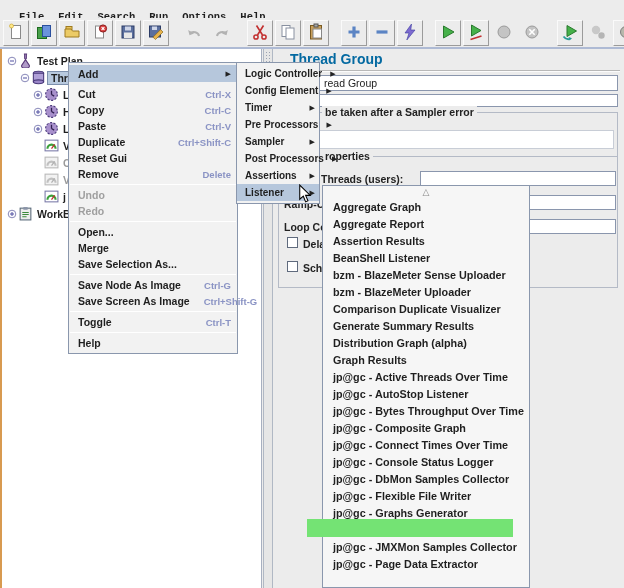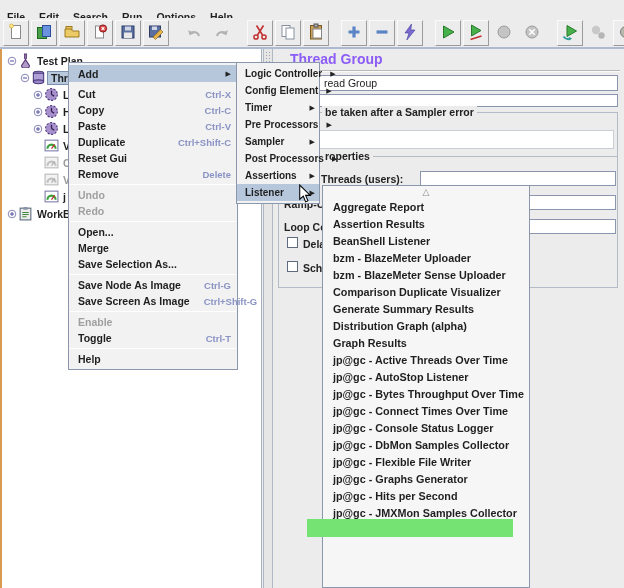--- a/index.html
+++ b/index.html
@@ -4,21 +4,21 @@
 <style>
   html,body{margin:0;padding:0;background:#d8d8d8;}
   *{box-sizing:border-box;}
   .screen{
     position:relative;width:624px;height:588px;overflow:hidden;
     background:#ececec;font-family:"Liberation Sans","DejaVu Sans",sans-serif;
     font-size:10.5px;font-weight:bold;color:#1f1f1f;
   }
   
   .menubar{position:absolute;left:0;top:0;width:624px;height:34px;background:#ececec;
-    border-bottom:1px solid #c2c2c2;display:flex;align-items:center;padding-left:0;}
+    border-bottom:1px solid #c2c2c2;display:flex;align-items:center;padding-left:12px;font-family:Liberation Mono, monospace;}
   .mb-item{padding:2px 7px;cursor:default;}
   .mb-item u{text-decoration:underline;}
   
   .toolbar{position:absolute;left:0;top:18px;width:624px;height:31px;background:#ececec;
     border-bottom:2px solid #aebad4;display:flex;align-items:center;padding-left:3px;}
   .tb-group{display:flex;margin-right:10px;}
   .tb-group:last-child{position:absolute;left:613px;top:2px;margin:0;}
   .tb-btn{width:26px;height:26px;margin-right:2px;display:flex;align-items:center;justify-content:center;
     background:#ececec;border:1px solid;border-color:#fafafa #9b9b9b #9b9b9b #fafafa;}
   .tb-btn.disabled{border-color:transparent;background:transparent;}
@@ -33,21 +33,21 @@
   .tree-row .handle{width:11px;display:flex;justify-content:center;}
   .tree-row .ticon{width:17px;display:flex;justify-content:center;}
   
   .splitter{position:absolute;left:263px;top:49px;width:10px;height:539px;background:#e6e6e6;
     border-left:1px solid #b0b8c4;border-right:1px solid #b0b8c4;}
   .splitter .grip{height:18px;margin:2px 1px;background-image:radial-gradient(#9aa2b2 1px,transparent 1px);
     background-size:3px 3px;}
   
   .content{position:absolute;left:273px;top:49px;width:351px;height:539px;background:#ececec;}
   .abs{position:absolute;}
-  .page-title{font-size:14px;color:#8b5cf6;}
+  .page-title{font-size:14px;color:#0369a1;}
   .title-rule{height:2px;border-top:1px solid #b8b8b8;border-bottom:1px solid #fbfbfb;}
   .field{background:#ffffff;border:1px solid #8a96ad;}
   .groupbox{border:1px solid #b4bac6;}
   .gb-label{background:#ececec;padding:0 3px;color:#222;}
   .bg-label{color:#222;white-space:nowrap;}
   .checkbox{width:11px;height:11px;background:#fff;border:1px solid #5f6a7d;}
   
   .menu{position:absolute;background:#f2f2f2;border:1px solid #8a97ad;z-index:20;padding:2px 0;}
   .menu .row{height:16px;display:flex;align-items:center;padding:0 6px 0 9px;white-space:nowrap;}
   .menu .row .mlabel{flex:1;position:relative;z-index:30;}
@@ -452,23 +452,20 @@
       <div class="sep"></div>
       <div class="row">
         <span class="mlabel">Save Node As Image</span>
         <span class="shortcut">Ctrl-G</span>
       </div>
       <div class="row">
         <span class="mlabel">Save Screen As Image</span>
         <span class="shortcut">Ctrl+Shift-G</span>
       </div>
       <div class="sep"></div>
-      <div class="row dis">
-        <span class="mlabel">Enable</span>
-      </div>
       <div class="row">
         <span class="mlabel">Toggle</span>
         <span class="shortcut">Ctrl-T</span>
       </div>
       <div class="sep"></div>
       <div class="row">
         <span class="mlabel">Help</span>
       </div>
     </div>
   <div class="menu add-submenu">
@@ -501,54 +498,60 @@
         <span class="arrow">▶</span>
       </div>
       <div class="row sel">
         <span class="mlabel">Listener</span>
         <span class="arrow">▶</span>
       </div>
     </div>
   <div class="menu listener-menu">
       <div class="scrollrow">△</div>
       <div class="row">
+        <span class="mlabel">Aggregate Graph</span>
+      </div>
+      <div class="row">
         <span class="mlabel">Aggregate Report</span>
       </div>
       <div class="row">
         <span class="mlabel">Assertion Results</span>
       </div>
       <div class="row">
         <span class="mlabel">BeanShell Listener</span>
       </div>
       <div class="row">
+        <span class="mlabel">bzm - BlazeMeter Sense Uploader</span>
+      </div>
+      <div class="row">
         <span class="mlabel">bzm - BlazeMeter Uploader</span>
       </div>
       <div class="row">
-        <span class="mlabel">bzm - BlazeMeter Sense Uploader</span>
-      </div>
-      <div class="row">
         <span class="mlabel">Comparison Duplicate Visualizer</span>
       </div>
       <div class="row">
         <span class="mlabel">Generate Summary Results</span>
       </div>
       <div class="row">
         <span class="mlabel">Distribution Graph (alpha)</span>
       </div>
       <div class="row">
         <span class="mlabel">Graph Results</span>
       </div>
       <div class="row">
         <span class="mlabel">jp@gc - Active Threads Over Time</span>
       </div>
       <div class="row">
         <span class="mlabel">jp@gc - AutoStop Listener</span>
       </div>
       <div class="row">
         <span class="mlabel">jp@gc - Bytes Throughput Over Time</span>
+      </div>
+      <div class="row">
+        <span class="mlabel">jp@gc - Composite Graph</span>
       </div>
       <div class="row">
         <span class="mlabel">jp@gc - Connect Times Over Time</span>
       </div>
       <div class="row">
         <span class="mlabel">jp@gc - Console Status Logger</span>
       </div>
       <div class="row">
         <span class="mlabel">jp@gc - DbMon Samples Collector</span>
       </div>

